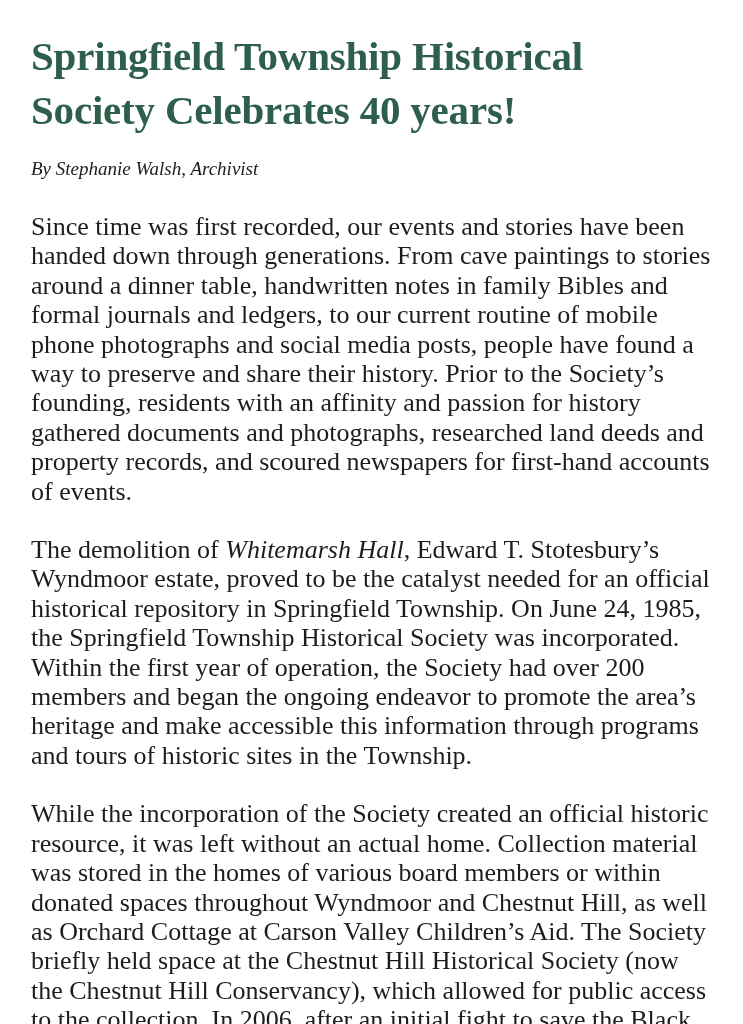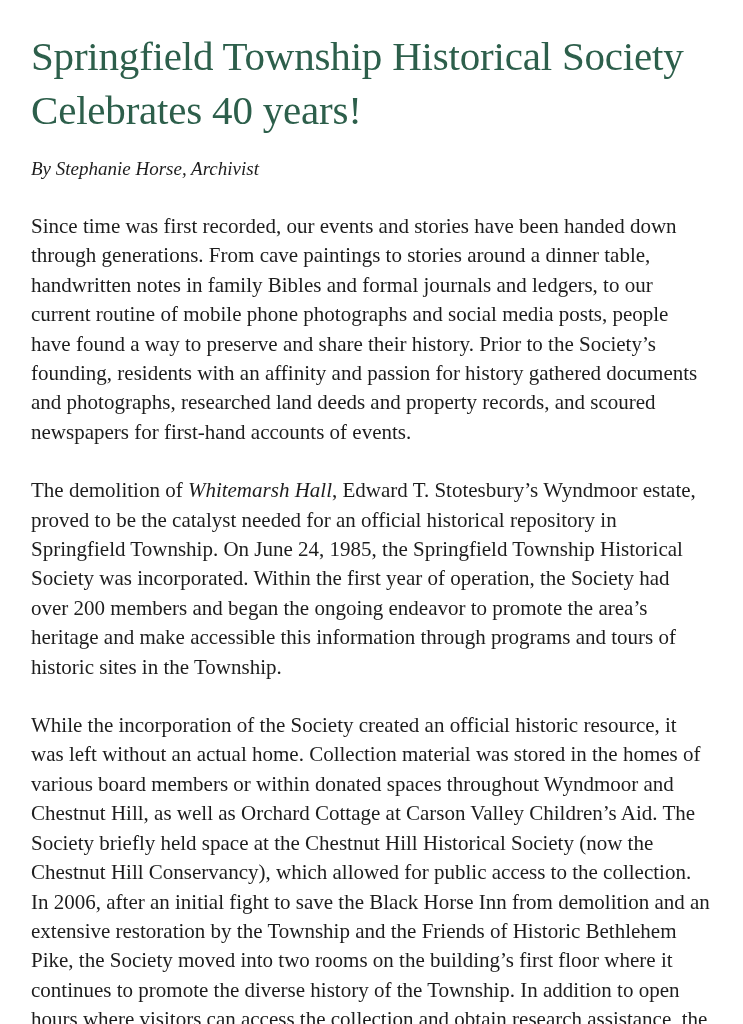--- a/index.html
+++ b/index.html
@@ -16,49 +16,49 @@
   }
   .article {
     padding: 29px 31px 10px 31px;
     box-sizing: border-box;
     width: 743px;
   }
   .article h1 {
     margin: 0 0 20px 0;
     font-size: 41px;
     line-height: 1.32;
-    font-weight: 400;
+    font-weight: 700;
     color: #2d5f4b;
     letter-spacing: -0.2px;
   }
   .byline {
     margin: 0 0 31px 0;
     font-size: 19px;
     line-height: 1.25;
     font-style: italic;
     color: #1d1d1d;
   }
   .body-para {
     margin: 0 0 29px 0;
-    font-size: 21px;
+    font-size: 26px;
     line-height: 29.4px;
     text-align: left;
     color: #1d1d1d;
   }
   .body-para em {
   }
 </style>
 </head>
 <body>
 
 <main class="article">
 
   <h1>Springfield Township Historical Society Celebrates 40 years!</h1>
 
-  <p class="byline">By Stephanie Horse, Archivist</p>
+  <p class="byline">By Stephanie Walsh, Archivist</p>
 
   <p class="body-para">Since time was first recorded, our events and stories have been handed down through generations. From cave paintings to stories around a dinner table, handwritten notes in family Bibles and formal journals and ledgers, to our current routine of mobile phone photographs and social media posts, people have found a way to preserve and share their history. Prior to the Society’s founding, residents with an affinity and passion for history gathered documents and photographs, researched land deeds and property records, and scoured newspapers for first-hand accounts of events.</p>
 
   <p class="body-para"><span>The demolition of </span><em>Whitemarsh Hall</em><span>, Edward T. Stotesbury’s Wyndmoor estate, proved to be the catalyst needed for an official historical repository in Springfield Township. On June 24, 1985, the Springfield Township Historical Society was incorporated. Within the first year of operation, the Society had over 200 members and began the ongoing endeavor to promote the area’s heritage and make accessible this information through programs and tours of historic sites in the Township.</span></p>
 
   <p class="body-para">While the incorporation of the Society created an official historic resource, it was left without an actual home. Collection material was stored in the homes of various board members or within donated spaces throughout Wyndmoor and Chestnut Hill, as well as Orchard Cottage at Carson Valley Children’s Aid. The Society briefly held space at the Chestnut Hill Historical Society (now the Chestnut Hill Conservancy), which allowed for public access to the collection. In 2006, after an initial fight to save the Black Horse Inn from demolition and an extensive restoration by the Township and the Friends of Historic Bethlehem Pike, the Society moved into two rooms on the building’s first floor where it continues to promote the diverse history of the Township. In addition to open hours where visitors can access the collection and obtain research assistance, the Society is an advocate for preservation within the area.</p>
 
 </main>
 
 </body></html>

